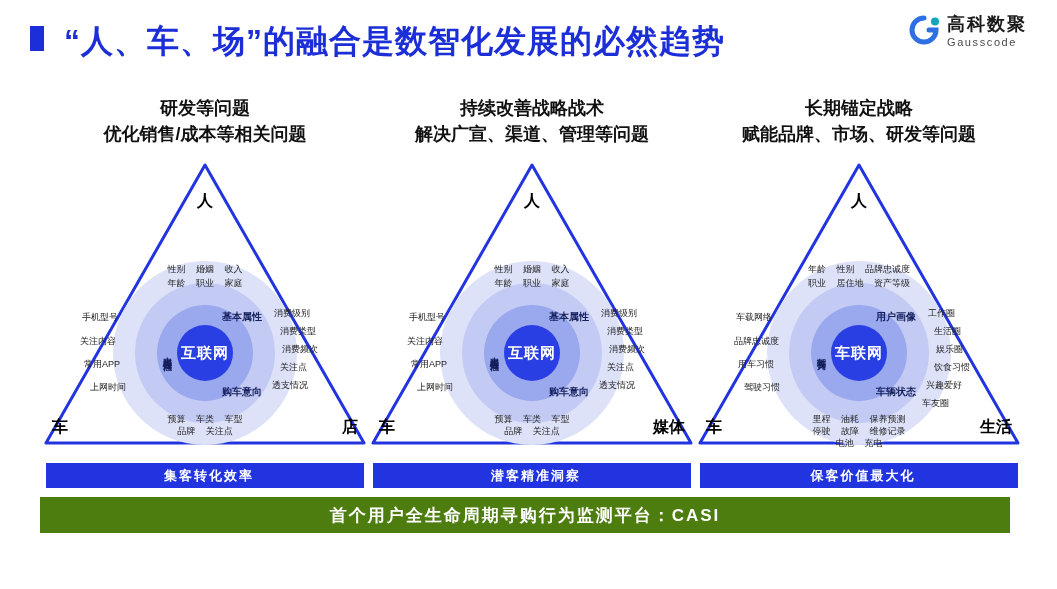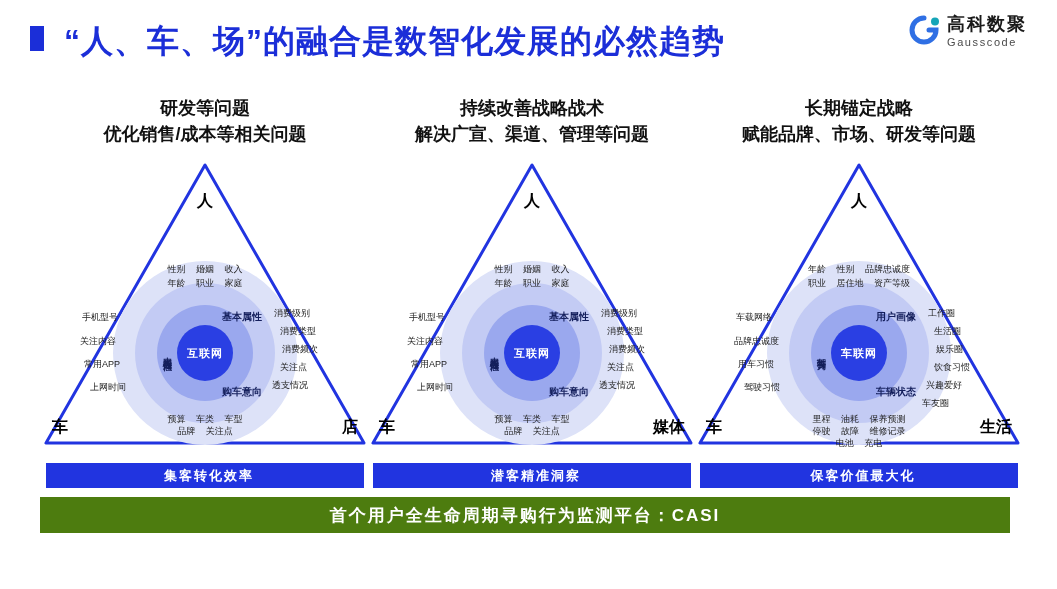--- a/index.html
+++ b/index.html
@@ -35,21 +35,21 @@
   .apex-label { position:absolute; left:165px; top:30px; transform:translateX(-50%); font-size:16px; font-weight:bold; color:#000; }
   .corner-left { position:absolute; left:12px; top:256px; font-size:16px; font-weight:bold; color:#000; }
   .corner-right { position:absolute; right:12px; top:256px; font-size:16px; font-weight:bold; color:#000; text-align:right; }
 
   .ring { position:absolute; border-radius:50%; }
   .ring-outer { left:73px;  top:100px; width:184px; height:184px; background:#dde2f8; }
   .ring-2     { left:95px;  top:122px; width:140px; height:140px; background:#c3cbf4; }
   .ring-3     { left:117px; top:144px; width:96px;  height:96px;  background:#9aa8ee; }
   .core {
     position:absolute; left:137px; top:164px; width:56px; height:56px; border-radius:50%;
-    background:#2a3fe3; color:#fff; font-size:11px; font-weight:bold;
+    background:#2a3fe3; color:#fff; font-size:15px; font-weight:bold;
     display:flex; align-items:center; justify-content:center; letter-spacing:1px;
   }
 
   .ring-top-label, .ring-bottom-label {
     position:absolute; left:166px; transform:translate(-50%,-50%);
     font-size:10px; font-weight:bold; color:#141f5c; white-space:nowrap;margin-left:36px;
   }
   .ring-top-label { top:156px; }
   .ring-bottom-label { top:231px; }
   .ring-left-label {

